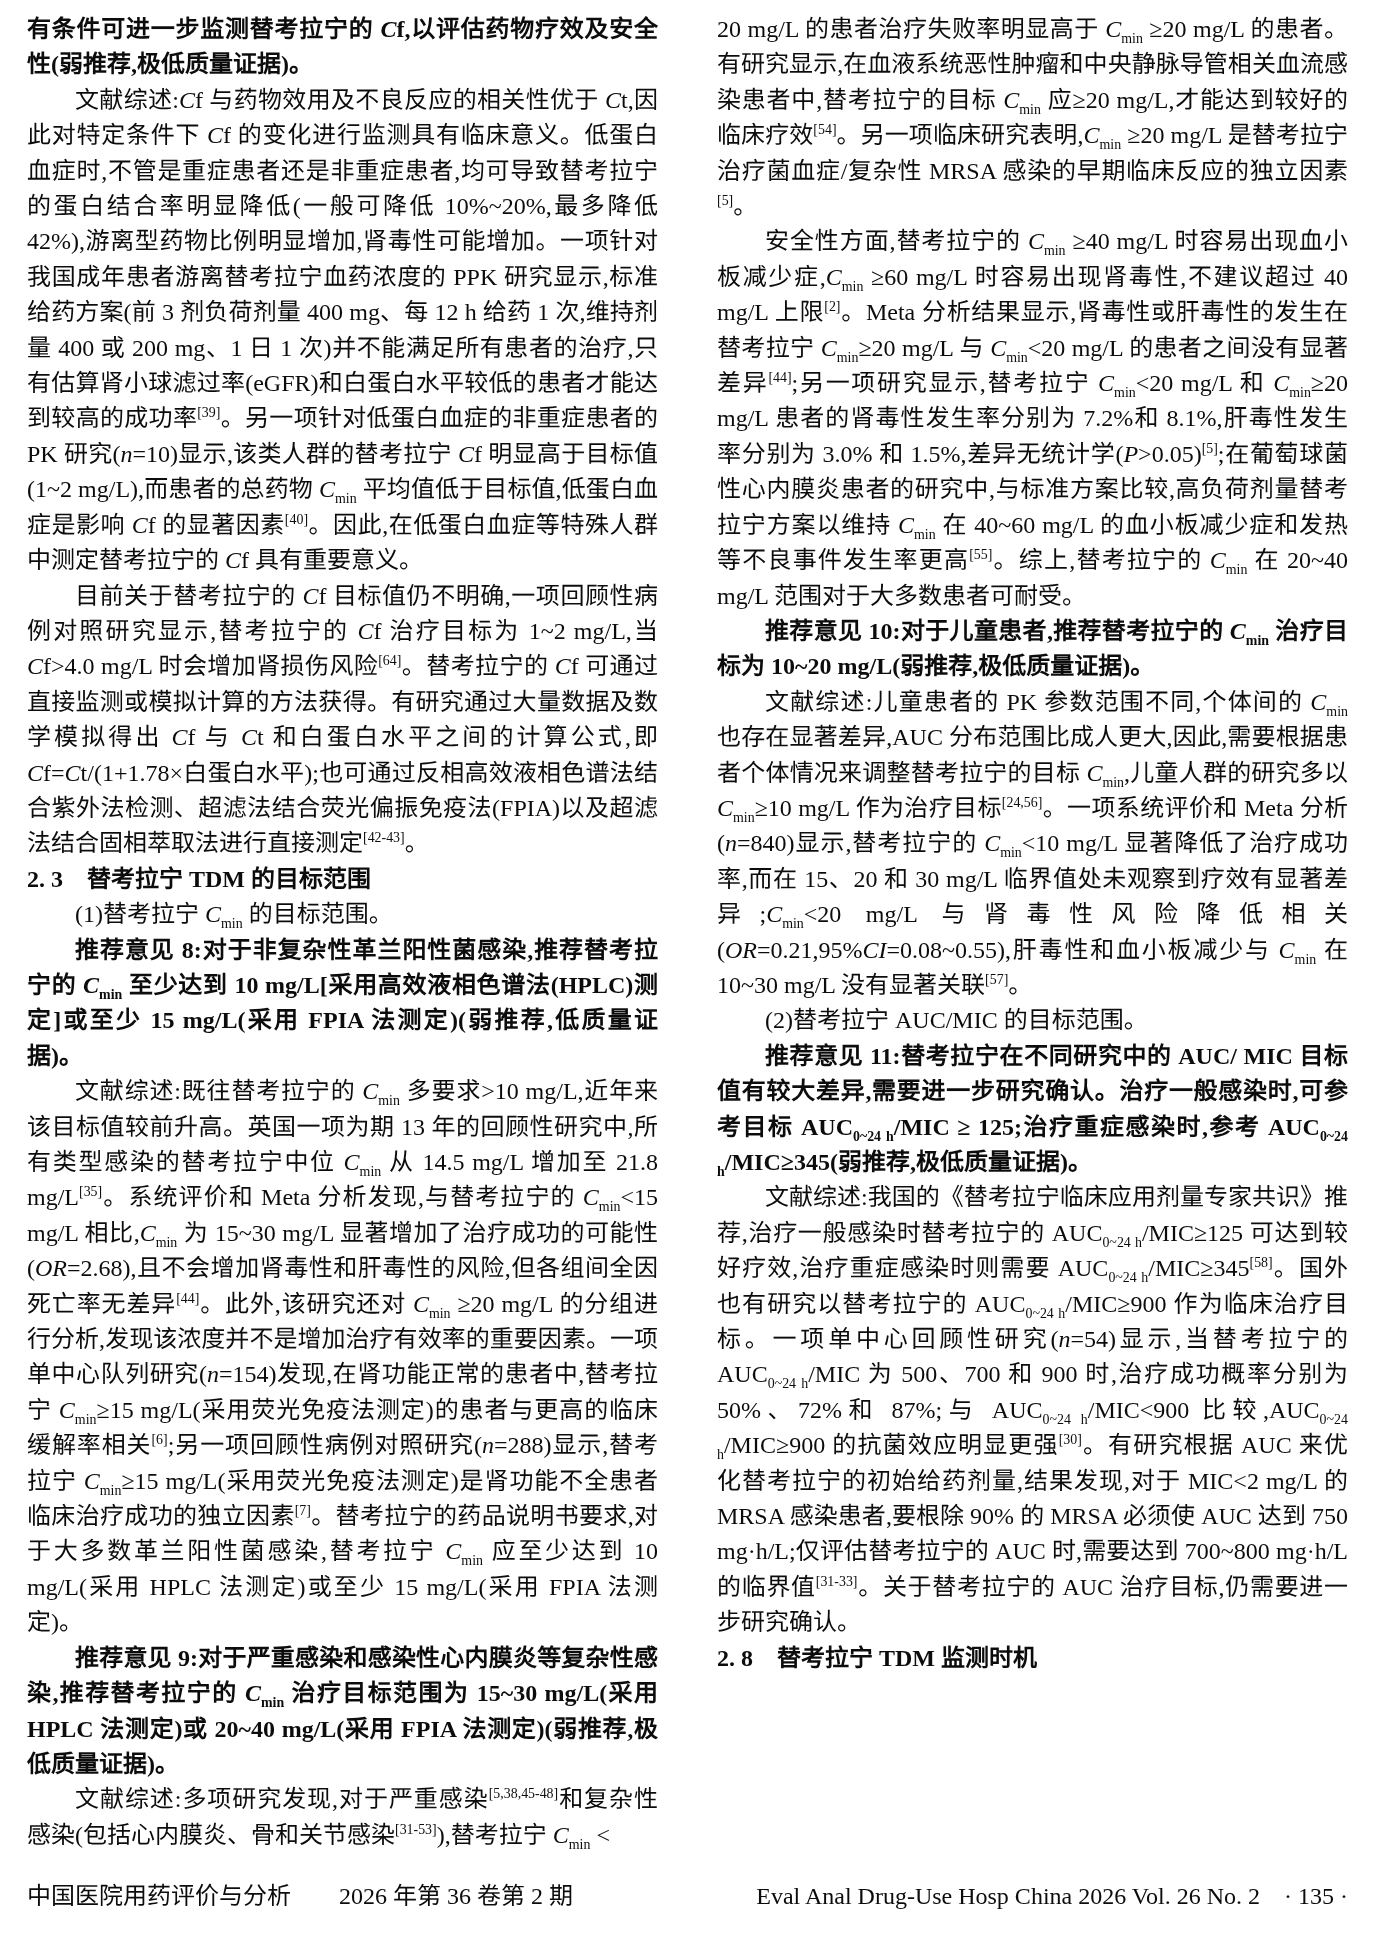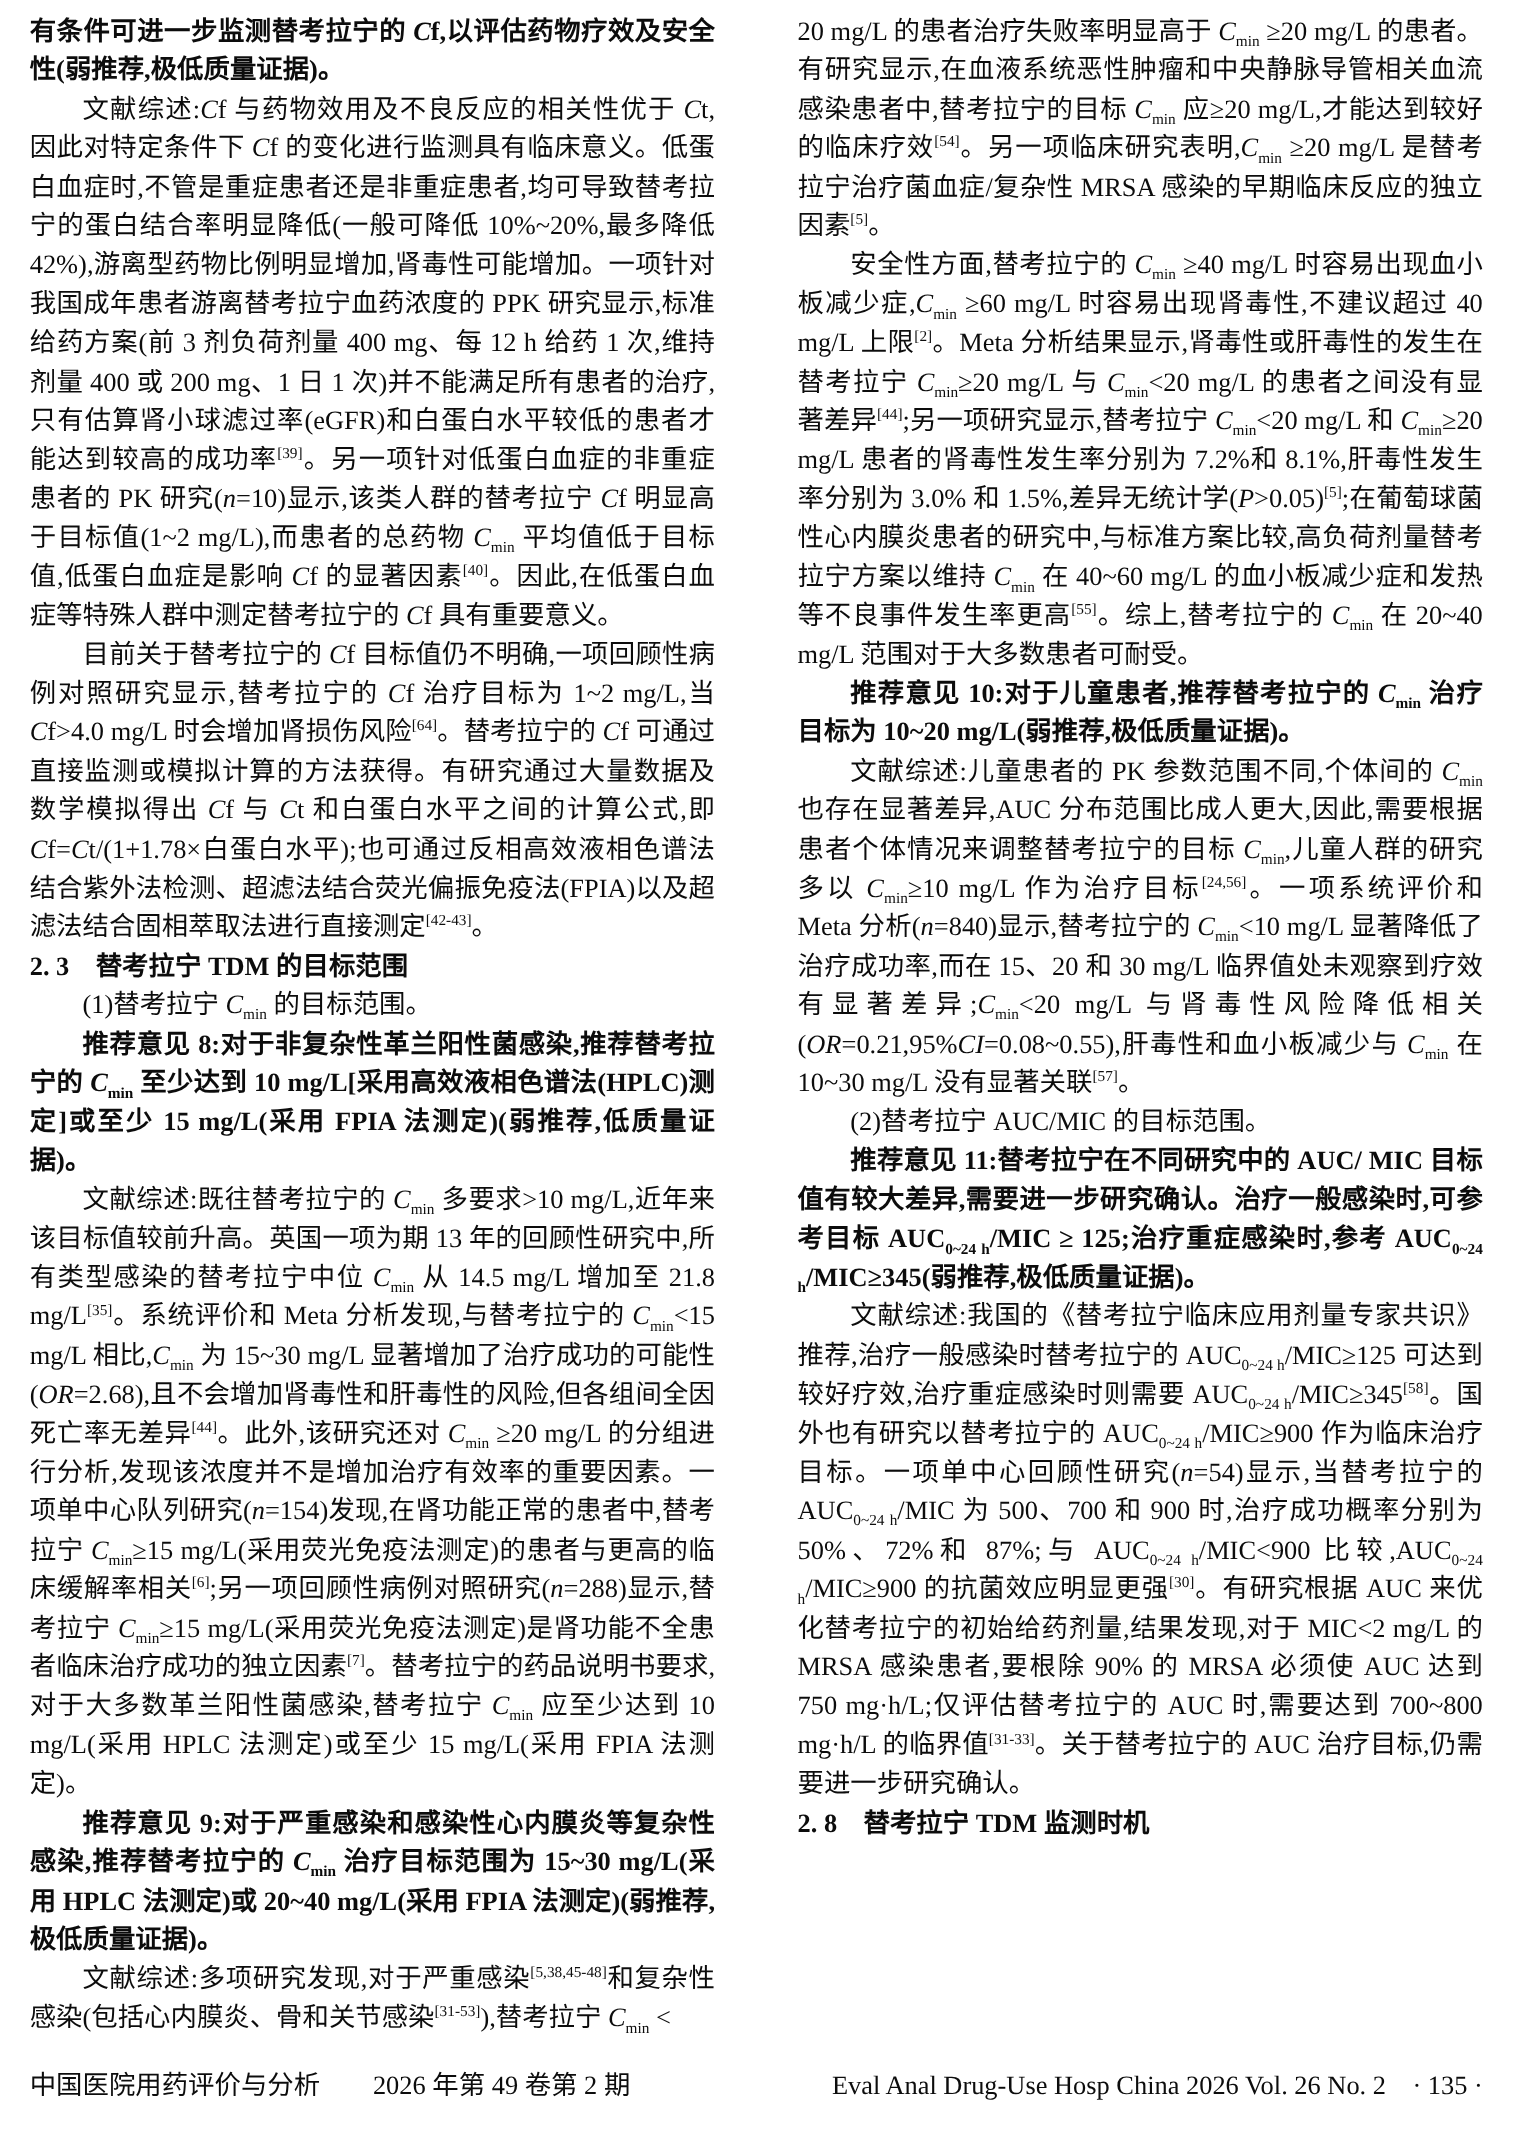--- a/index.html
+++ b/index.html
@@ -9,21 +9,21 @@
     color: #0c0c0c;
     position: relative;
     overflow: hidden;
     font-family: "Liberation Serif", "DejaVu Serif", serif;
   }
   .columns {
     position: absolute;
     top: 12px; left: 27px;
     width: 1321px;
     display: flex;
-    gap: 75px;
+    gap: 59px;
   }
   .col {
     width: 631px;
     font-size: 24px;
     line-height: 35.4px;
     text-align: justify;
   }
   .col p { margin: 0; padding: 0; }
   .ind { text-indent: 2em; }
   .b { font-weight: bold; }
@@ -75,15 +75,15 @@
     <p class="ind">文献综述:儿童患者的 PK 参数范围不同,个体间的 <i>C</i><sub>min</sub> 也存在显著差异,AUC 分布范围比成人更大,因此,需要根据患者个体情况来调整替考拉宁的目标 <i>C</i><sub>min</sub>,儿童人群的研究多以 <i>C</i><sub>min</sub>≥10 mg/L 作为治疗目标<sup>[24,56]</sup>。一项系统评价和 Meta 分析(<i>n</i>=840)显示,替考拉宁的 <i>C</i><sub>min</sub>&lt;10 mg/L 显著降低了治疗成功率,而在 15、20 和 30 mg/L 临界值处未观察到疗效有显著差异;<i>C</i><sub>min</sub>&lt;20 mg/L 与肾毒性风险降低相关(<i>OR</i>=0.21,95%<i>CI</i>=0.08~0.55),肝毒性和血小板减少与 <i>C</i><sub>min</sub> 在 10~30 mg/L 没有显著关联<sup>[57]</sup>。</p>
     <p class="ind">(2)替考拉宁 AUC/MIC 的目标范围。</p>
     <p class="b ind">推荐意见 11:替考拉宁在不同研究中的 AUC/ MIC 目标值有较大差异,需要进一步研究确认。治疗一般感染时,可参考目标 AUC<sub>0~24 h</sub>/MIC ≥ 125;治疗重症感染时,参考 AUC<sub>0~24 h</sub>/MIC≥345(弱推荐,极低质量证据)。</p>
     <p class="ind">文献综述:我国的《替考拉宁临床应用剂量专家共识》推荐,治疗一般感染时替考拉宁的 AUC<sub>0~24 h</sub>/MIC≥125 可达到较好疗效,治疗重症感染时则需要 AUC<sub>0~24 h</sub>/MIC≥345<sup>[58]</sup>。国外也有研究以替考拉宁的 AUC<sub>0~24 h</sub>/MIC≥900 作为临床治疗目标。一项单中心回顾性研究(<i>n</i>=54)显示,当替考拉宁的 AUC<sub>0~24 h</sub>/MIC 为 500、700 和 900 时,治疗成功概率分别为 50%、72%和 87%;与 AUC<sub>0~24 h</sub>/MIC&lt;900 比较,AUC<sub>0~24 h</sub>/MIC≥900 的抗菌效应明显更强<sup>[30]</sup>。有研究根据 AUC 来优化替考拉宁的初始给药剂量,结果发现,对于 MIC&lt;2 mg/L 的 MRSA 感染患者,要根除 90% 的 MRSA 必须使 AUC 达到 750 mg·h/L;仅评估替考拉宁的 AUC 时,需要达到 700~800 mg·h/L 的临界值<sup>[31-33]</sup>。关于替考拉宁的 AUC 治疗目标,仍需要进一步研究确认。</p>
     <p class="b heading">2. 8　替考拉宁 TDM 监测时机</p>
   </section>
 
 </div>
 
 <div class="page-footer">
-  <span>中国医院用药评价与分析　　2026 年第 49 卷第 2 期</span>
+  <span>中国医院用药评价与分析　　2026 年第 36 卷第 2 期</span>
   <span>Eval Anal Drug-Use Hosp China 2026 Vol. 26 No. 2　· 135 ·</span>
 </div>
 
 </body></html>

